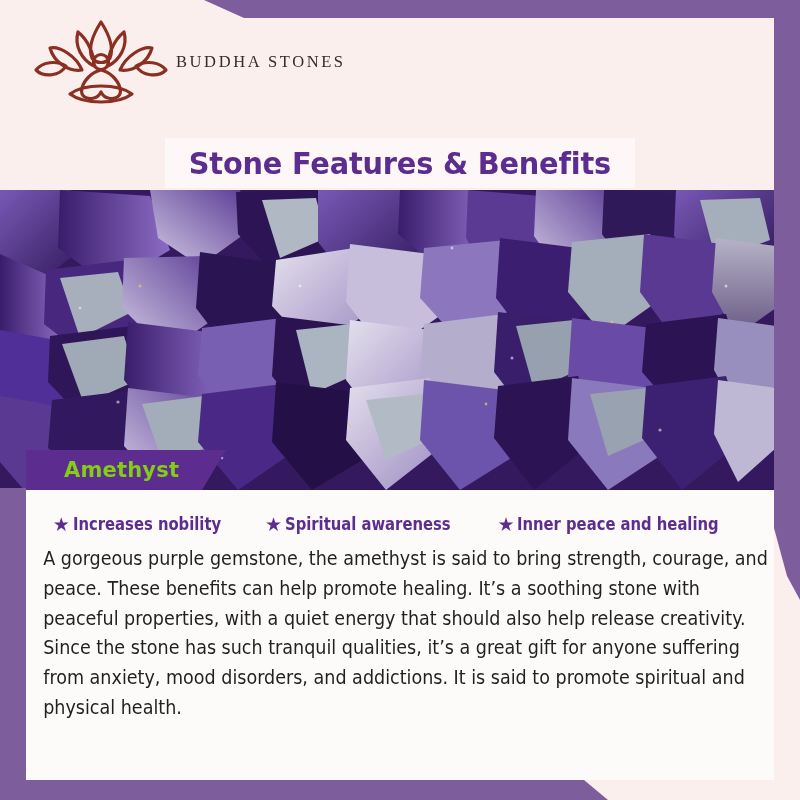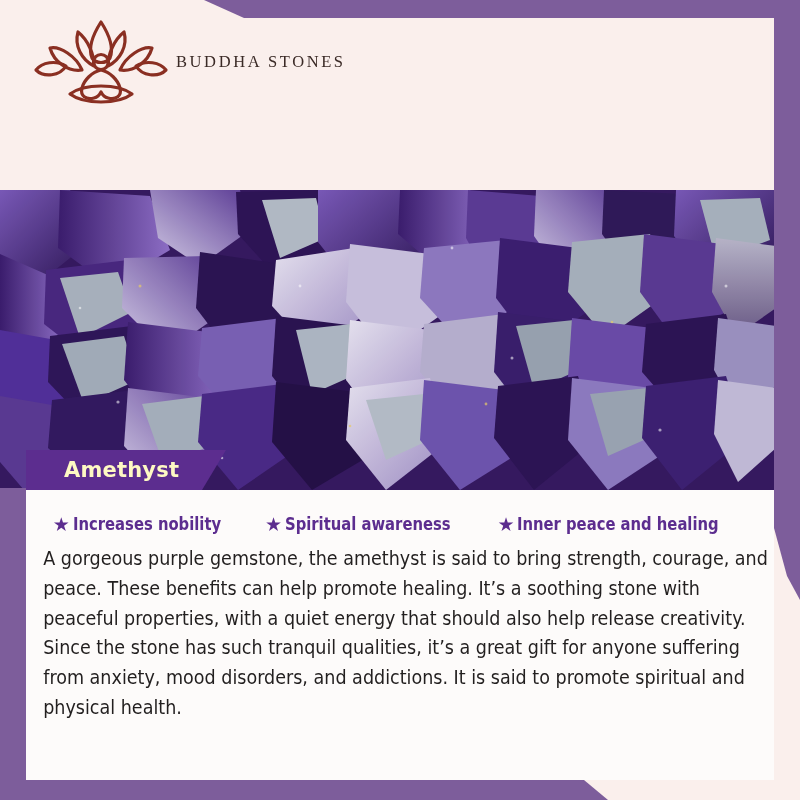--- a/index.html
+++ b/index.html
@@ -139,21 +139,21 @@
     top: 450px;
     width: 200px;
     height: 40px;
     background: #5c2d8f;
     clip-path: polygon(0 0, 100% 0, 88% 100%, 0 100%);
     display: flex;
     align-items: center;
     z-index: 5;
   }
   .stone-label-text {
-    color: #fef9c3;
+    color: #84cc16;
     font-family: "DejaVu Sans", sans-serif;
     font-weight: bold;
     font-size: 21px;
     padding-left: 38px;
     letter-spacing: 0.2px;
   }
 
   
   .content {
     position: absolute;
@@ -343,20 +343,23 @@
 
           <path d="M75,52 C66,54 58,62 56,70 C54,78 60,82 68,80 C72,79 74,76 75,74 C76,76 78,79 82,80 C90,82 96,78 94,70 C92,62 84,54 75,52 Z"></path>
 
           <path d="M44,76 C52,70 64,68 75,68 C86,68 98,70 106,76 C98,82 86,84 75,84 C64,84 52,82 44,76 Z"></path>
         </g>
       </svg>
       <div class="brand-name">BUDDHA STONES</div>
     </div>
   </div>
 
+  <div class="title-band">
+    <span class="title-text">Stone Features &amp; Benefits</span>
+  </div>
 
   <div class="frame-top"></div>
   <div class="frame-right"></div>
   <div class="frame-left"></div>
   <div class="frame-bottom"></div>
 
   <div class="content">
     <div class="content-inner">
       <div class="benefits">
         <div class="benefit">

